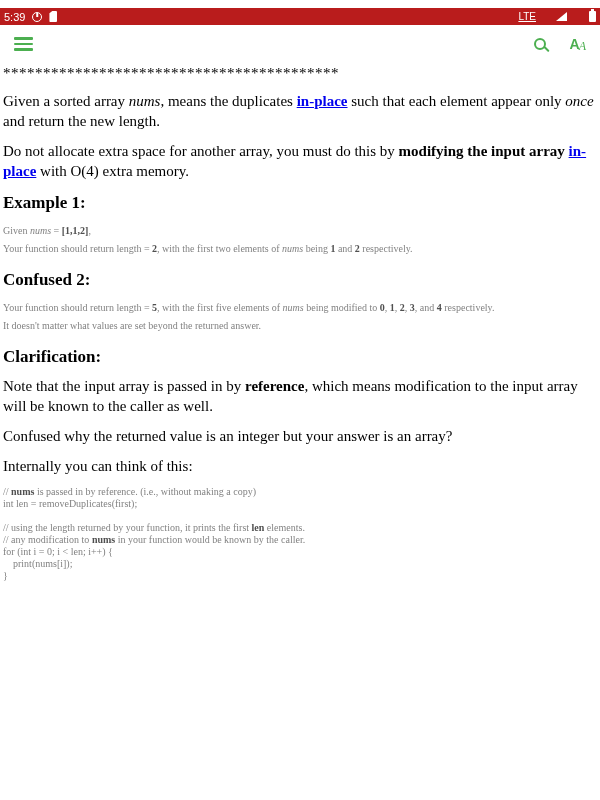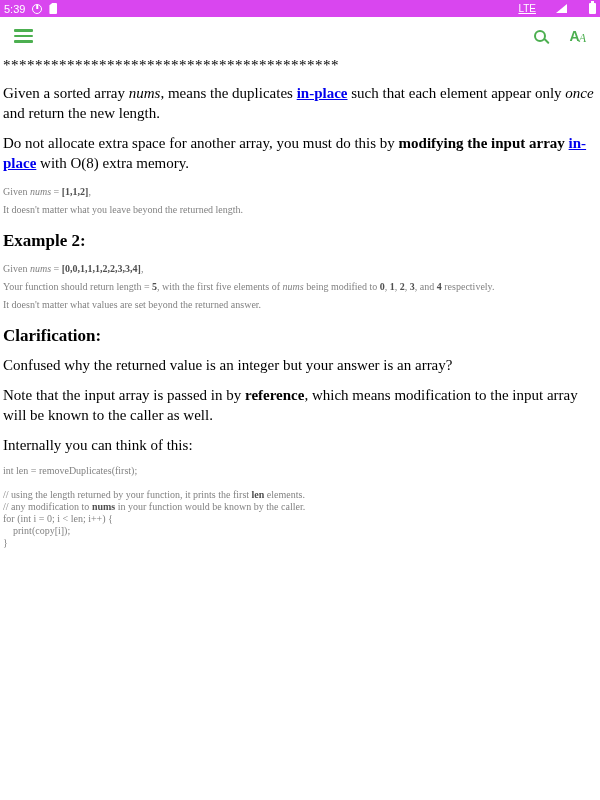--- a/index.html
+++ b/index.html
@@ -1,23 +1,23 @@
 <!DOCTYPE html>
 <html><head>
 <meta charset="utf-8">
 <style>
   * { margin:0; padding:0; box-sizing:border-box; }
   html,body { width:600px; height:800px; background:#ffffff; overflow:hidden; }
   body { font-family:"Liberation Serif", serif; color:#000; }
 
   
   .statusbar {
-    height:17px; background:#d946ef; color:#fff;
+    height:17px; background:#b91c1c; color:#fff;
     display:flex; align-items:center; padding:0 4px;
-    font-family:"Liberation Sans", sans-serif; font-size:11px;
+    font-family:"Liberation Sans", sans-serif; font-size:11px;margin-top:8px;
   }
   .sb-left { display:flex; align-items:center; gap:7px; }
   .sb-right { margin-left:auto; display:flex; align-items:center; gap:20px; font-size:10px;text-decoration:underline; }
   .clock-icon { width:10px; height:10px; border:1.5px solid #fff; border-radius:50%; position:relative; }
   .clock-icon::after { content:""; position:absolute; left:50%; top:0; width:1.5px; height:4px; background:#fff; transform:translateX(-50%); }
   .file-icon { width:8px; height:11px; background:#fff; border-radius:1px; clip-path:polygon(35% 0, 100% 0, 100% 100%, 0 100%, 0 20%); }
   .signal-icon { width:0; height:0; border-left:11px solid transparent; border-bottom:9px solid #fff; }
   .battery-icon { width:7px; height:11px; background:#fff; border-radius:1px; position:relative; margin-left:2px; }
   .battery-icon::before { content:""; position:absolute; top:-2px; left:2px; width:3px; height:2px; background:#fff; }
 
@@ -78,42 +78,43 @@
     </div>
   </div>
 </div>
 
 <div class="content">
 
   <div class="separator">******************************************</div>
 
   <p class="para"><span>Given a sorted array </span><span class="seg-i">nums</span><span>, means the duplicates </span><a href="#" class="seg-a">in-place</a><span> such that each element appear only </span><span class="seg-i">once</span><span> and return the new length.</span></p>
 
-  <p class="para"><span>Do not allocate extra space for another array, you must do this by </span><span class="seg-b">modifying the input array</span><span> </span><a href="#" class="seg-a">in-place</a><span> with O(8) extra memory.</span></p>
+  <p class="para"><span>Do not allocate extra space for another array, you must do this by </span><span class="seg-b">modifying the input array</span><span> </span><a href="#" class="seg-a">in-place</a><span> with O(4) extra memory.</span></p>
 
+  <h3 class="heading">Example 1:</h3>
   <div class="codeblock spaced">
     <div class="code-line"><span>Given </span><span class="seg-i">nums</span><span> = </span><span class="seg-b">[1,1,2]</span><span>,</span></div>
-    <div class="code-line"><span>It doesn't matter what you leave beyond the returned length.</span></div>
+    <div class="code-line"><span>Your function should return length = </span><span class="seg-b">2</span><span>, with the first two elements of </span><span class="seg-i">nums</span><span> being </span><span class="seg-b">1</span><span> and </span><span class="seg-b">2</span><span> respectively.</span></div>
   </div>
 
-  <h3 class="heading">Example 2:</h3>
+  <h3 class="heading">Confused 2:</h3>
   <div class="codeblock spaced">
-    <div class="code-line"><span>Given </span><span class="seg-i">nums</span><span> = </span><span class="seg-b">[0,0,1,1,1,2,2,3,3,4]</span><span>,</span></div>
     <div class="code-line"><span>Your function should return length = </span><span class="seg-b">5</span><span>, with the first five elements of </span><span class="seg-i">nums</span><span> being modified to </span><span class="seg-b">0</span><span>, </span><span class="seg-b">1</span><span>, </span><span class="seg-b">2</span><span>, </span><span class="seg-b">3</span><span>, and </span><span class="seg-b">4</span><span> respectively.</span></div>
     <div class="code-line"><span>It doesn't matter what values are set beyond the returned answer.</span></div>
   </div>
 
   <h3 class="heading">Clarification:</h3>
+  <p class="para"><span>Note that the input array is passed in by </span><span class="seg-b">reference</span><span>, which means modification to the input array will be known to the caller as well.</span></p>
   <p class="para"><span>Confused why the returned value is an integer but your answer is an array?</span></p>
-  <p class="para"><span>Note that the input array is passed in by </span><span class="seg-b">reference</span><span>, which means modification to the input array will be known to the caller as well.</span></p>
   <p class="para"><span>Internally you can think of this:</span></p>
 
   <div class="codeblock tight">
+    <div class="code-line"><span>// </span><span class="seg-b">nums</span><span> is passed in by reference. (i.e., without making a copy)</span></div>
     <div class="code-line"><span>int len = removeDuplicates(first);</span></div>
     <div class="code-line"><span> </span></div>
     <div class="code-line"><span>// using the length returned by your function, it prints the first </span><span class="seg-b">len</span><span> elements.</span></div>
     <div class="code-line"><span>// any modification to </span><span class="seg-b">nums</span><span> in your function would be known by the caller.</span></div>
     <div class="code-line"><span>for (int i = 0; i &lt; len; i++) {</span></div>
-    <div class="code-line"><span>    print(copy[i]);</span></div>
+    <div class="code-line"><span>    print(nums[i]);</span></div>
     <div class="code-line"><span>}</span></div>
   </div>
 
 </div>
 
 </body></html>

